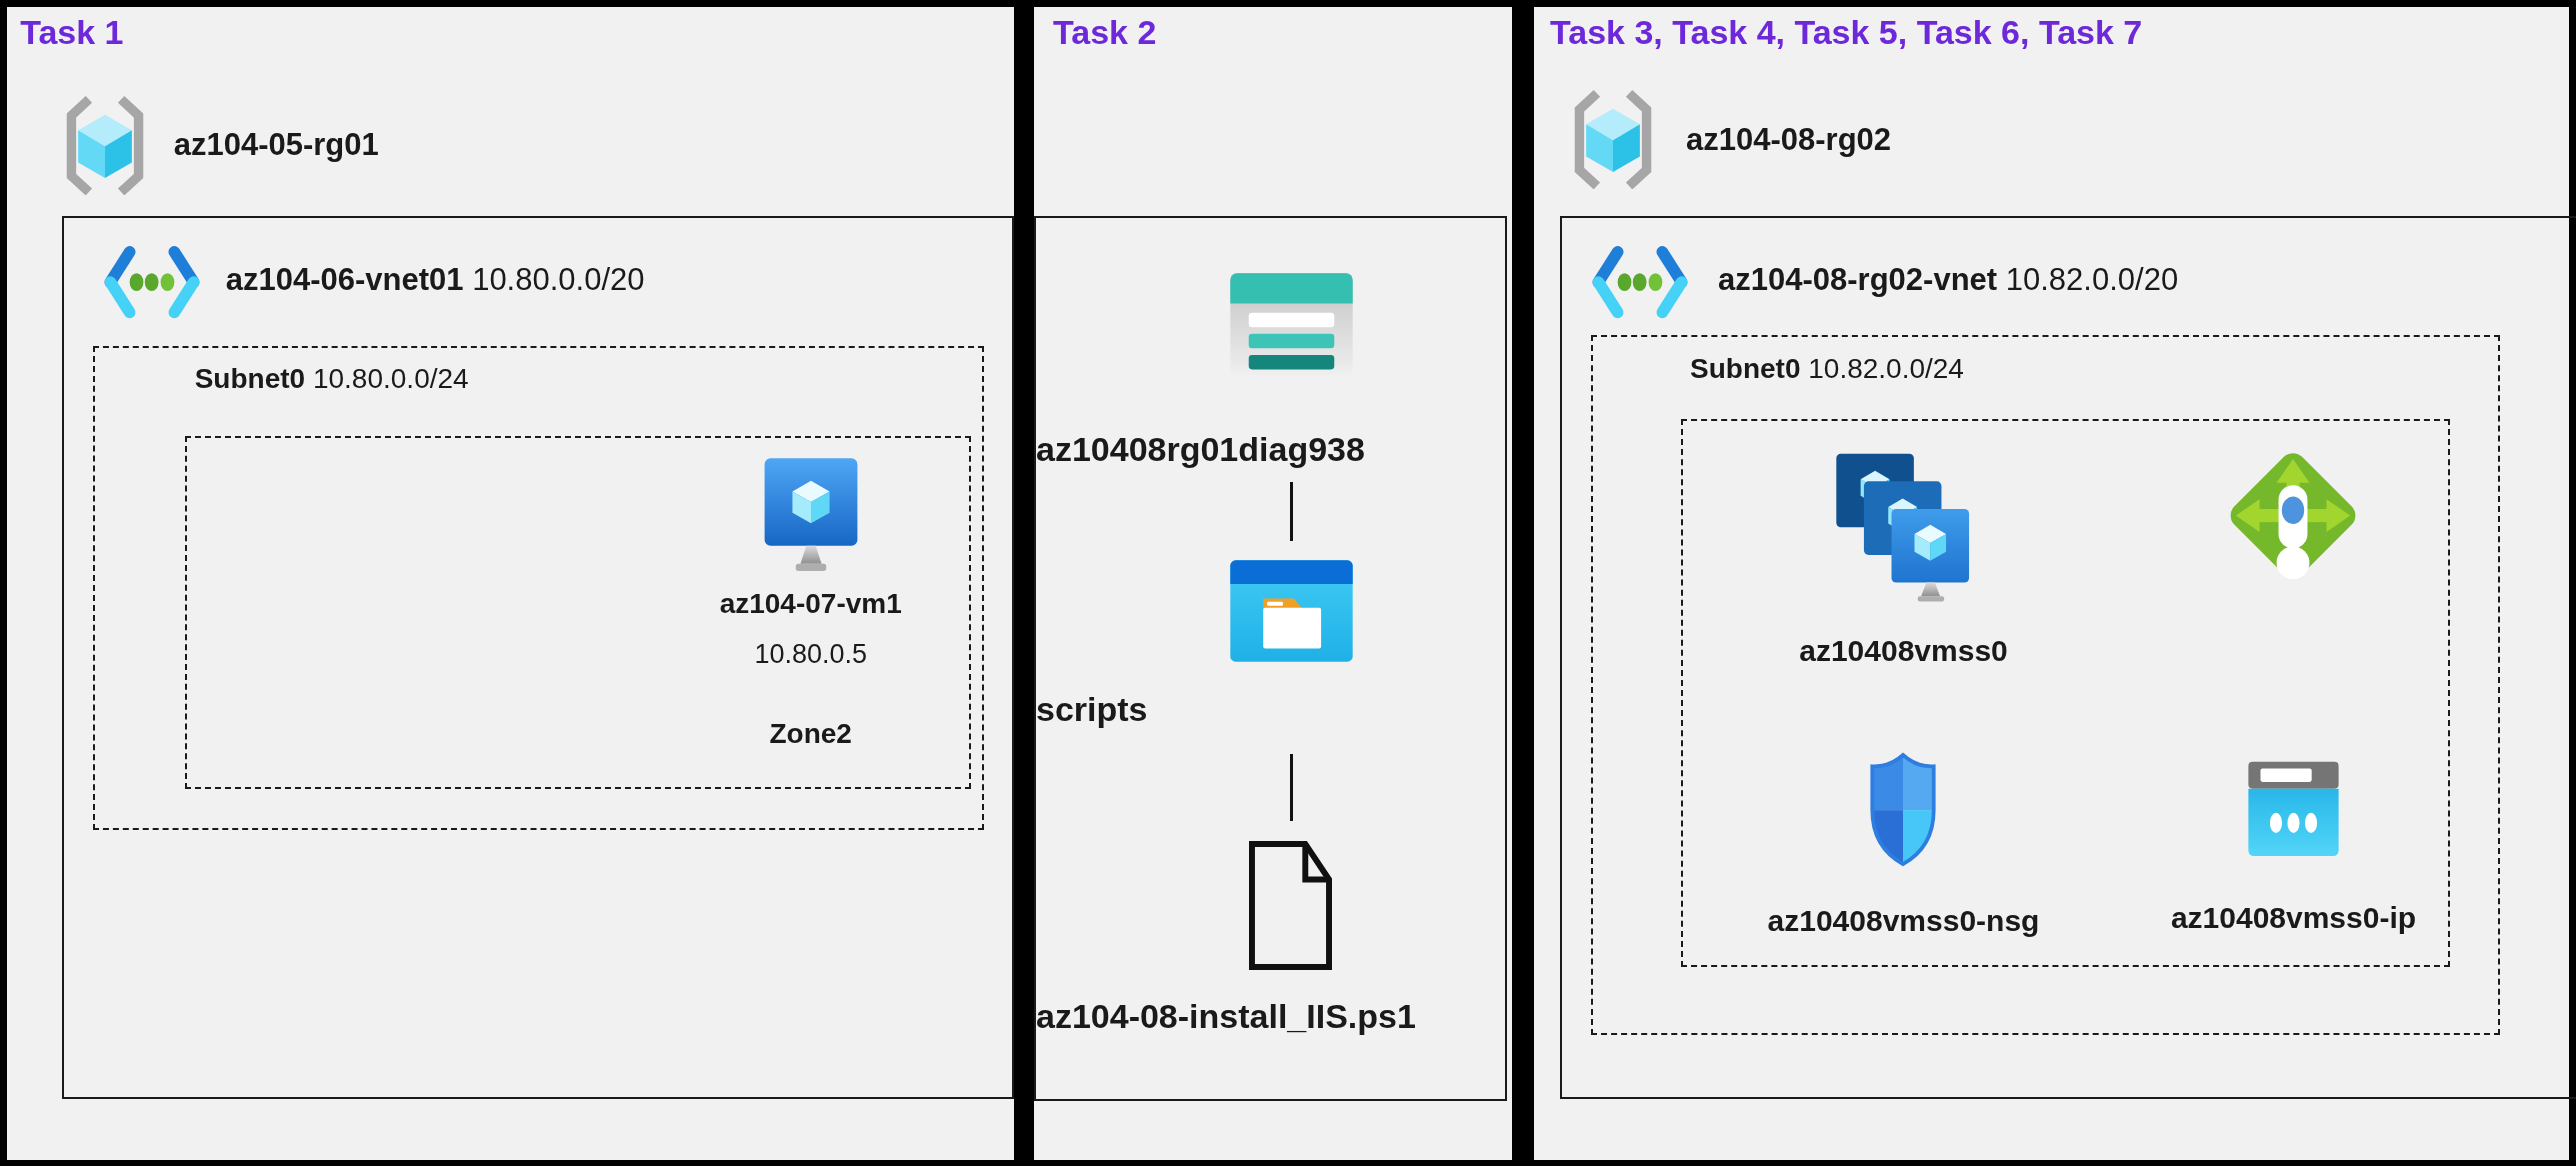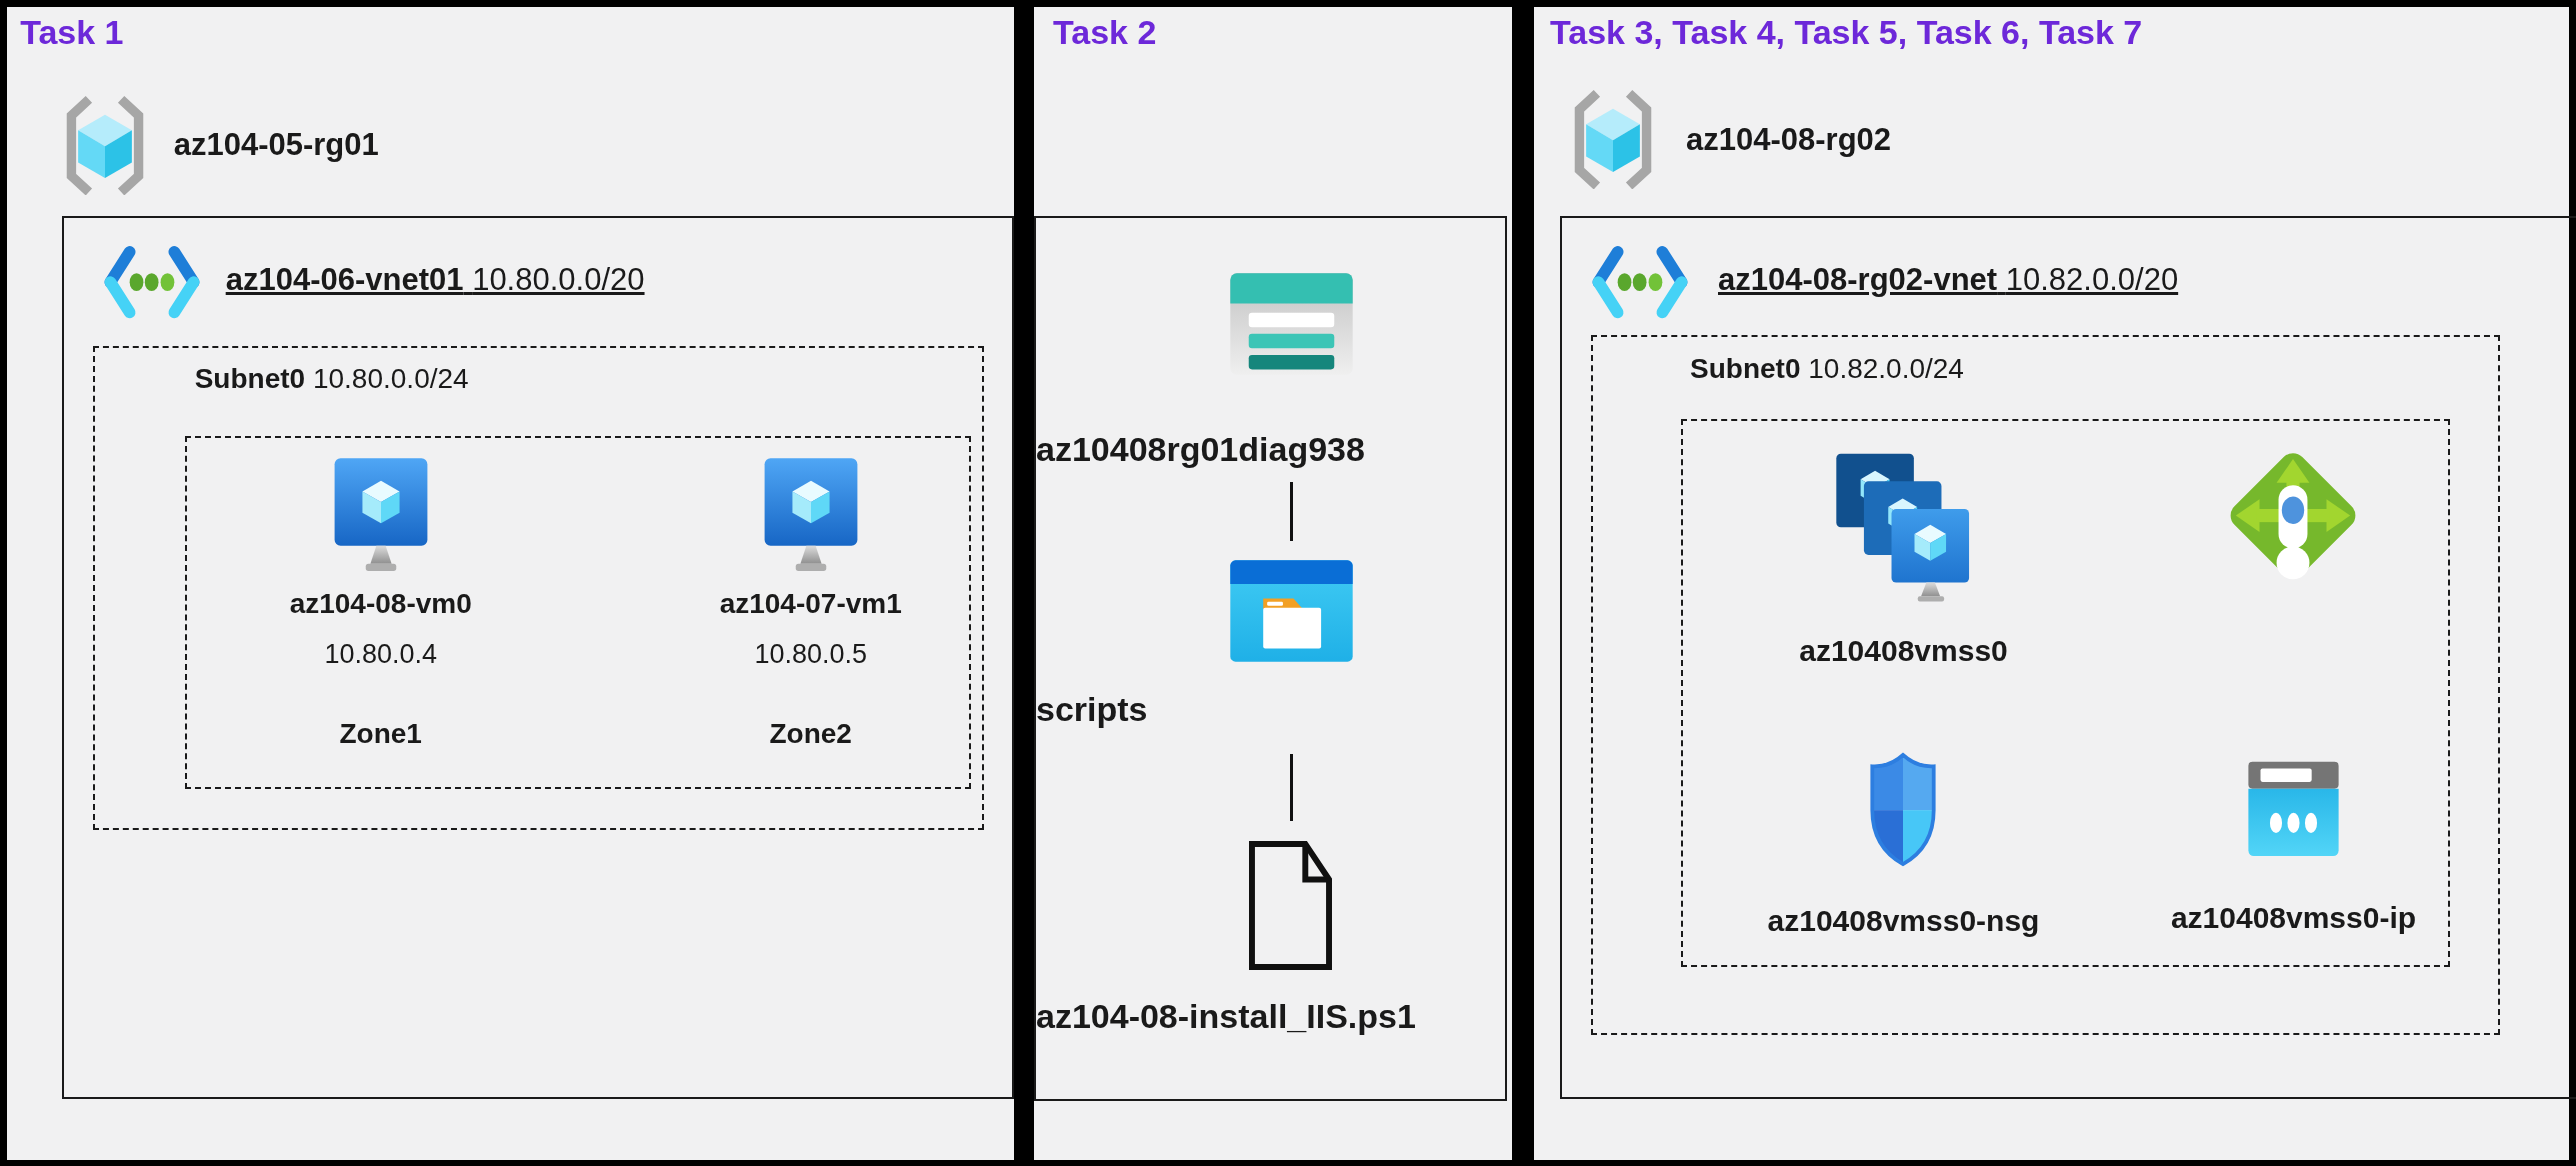--- a/index.html
+++ b/index.html
@@ -6,21 +6,21 @@
   .stage{position:relative;width:2576px;height:1166px;background:#000;overflow:hidden;
          font-family:"Liberation Sans","DejaVu Sans",sans-serif;color:#1a1a1a;}
   .panel{position:absolute;top:6.7px;height:1153px;background:#f1f1f2;}
   .p1{left:6.7px;width:1007px;}
   .p2{left:1034px;width:478px;}
   .p3{left:1534px;width:1035px;}
   .task-title{position:absolute;font-size:34px;font-weight:700;color:#6d28d9;white-space:nowrap;}
   .rg-label{position:absolute;font-size:31px;font-weight:700;white-space:nowrap;}
   .solid-box{position:absolute;border:2.7px solid #1a1a1a;box-sizing:border-box;}
   .dash-box{position:absolute;border:2.7px dashed #1a1a1a;box-sizing:border-box;}
-  .vnet-label{position:absolute;font-size:31px;white-space:nowrap;text-decoration:underline;}
+  .vnet-label{position:absolute;font-size:31px;white-space:nowrap;}
   .subnet-label{position:absolute;font-size:28px;white-space:nowrap;}
   .bold{font-weight:700;}
   .reg{font-weight:400;}
   .icon{position:absolute;}
   .vm{position:absolute;width:270px;text-align:center;}
   .vm .icon{left:50%;transform:translateX(-50%);}
   .vm-name{position:absolute;width:100%;font-size:28px;font-weight:700;}
   .vm-ip{position:absolute;width:100%;font-size:27px;font-weight:400;}
   .vm-zone{position:absolute;width:100%;font-size:28px;font-weight:700;}
   .mid-label{position:absolute;width:100%;font-size:34px;font-weight:700;white-space:nowrap;}
@@ -93,35 +93,20 @@
       </div>
 
       <div class="dash-box" style="left:29px;top:128px;width:891px;height:484px">
         <div class="subnet-label" style="left:100px;top:15px">
           <span class="bold">Subnet0</span>
           <span class="reg">10.80.0.0/24</span>
         </div>
 
         <div class="dash-box" style="left:90px;top:88px;width:786px;height:353px">
 
-          <div class="vm" style="left:59px;top:0;height:353px">
-            <span class="icon" style="top:19px">
-              <svg width="101" height="116" viewBox="0 0 150 175">
-                <rect x="5" y="2" width="140" height="132" rx="9" fill="url(#vmscr)"></rect>
-                <polygon points="75,36 103,52 75,68 47,52" fill="#e9fbff"></polygon>
-                <polygon points="47,52 75,68 75,100 47,84" fill="#a5ebfb"></polygon>
-                <polygon points="103,52 75,68 75,100 103,84" fill="#5fd8f7"></polygon>
-                <path d="M68 134 h14 l9 27 h-32 z" fill="url(#stnd)"></path>
-                <rect x="52" y="161" width="46" height="11" rx="4" fill="#aeaeae"></rect>
-              </svg>
-            </span>
-            <div class="vm-name" style="top:150px">az104-08-vm0</div>
-            <div class="vm-ip" style="top:201px">10.80.0.4</div>
-            <div class="vm-zone" style="top:280px">Zone1</div>
-          </div>
 
           <div class="vm" style="left:489px;top:0;height:353px">
             <span class="icon" style="top:19px">
               <svg width="101" height="116" viewBox="0 0 150 175">
                 <rect x="5" y="2" width="140" height="132" rx="9" fill="url(#vmscr)"></rect>
                 <polygon points="75,36 103,52 75,68 47,52" fill="#e9fbff"></polygon>
                 <polygon points="47,52 75,68 75,100 47,84" fill="#a5ebfb"></polygon>
                 <polygon points="103,52 75,68 75,100 103,84" fill="#5fd8f7"></polygon>
                 <path d="M68 134 h14 l9 27 h-32 z" fill="url(#stnd)"></path>
                 <rect x="52" y="161" width="46" height="11" rx="4" fill="#aeaeae"></rect>

